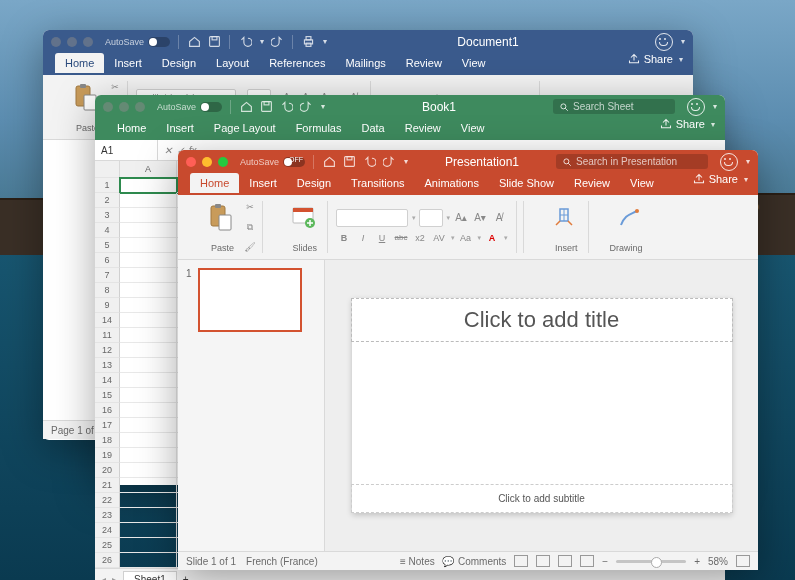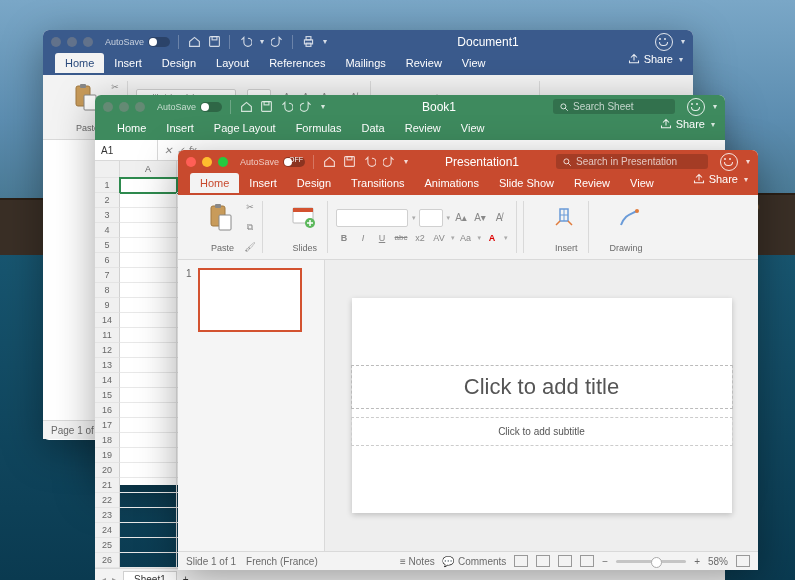--- a/index.html
+++ b/index.html
@@ -72,21 +72,21 @@
   .cell.active{outline:2px solid #2e8a4e;outline-offset:-1px}
   .sheettabs{height:20px;background:#f3f3f3;border-top:1px solid #d9d9d9;display:flex;align-items:center;font-size:10px;padding:0 6px;gap:6px}
   .sheettab{padding:2px 10px;background:#fff;border:1px solid #d0d0d0;border-bottom:none;border-radius:0 0 3px 3px}
   
   .pptbody{display:flex;height:324px;background:#eee}
   .thumbs{width:130px;background:#f5f5f5;border-right:1px solid #d9d9d9;padding:8px}
   .thumb{display:flex;gap:6px}
   .thumbnum{font-size:10px;color:#666}
   .thumbslide{width:100px;height:60px;background:#fff;border:2px solid #d35230}
   .canvas{flex:1;display:flex;align-items:center;justify-content:center;background:#eee}
-  .slide{width:380px;height:215px;background:#fff;box-shadow:0 2px 6px rgba(0,0,0,.2);display:flex;flex-direction:column;align-items:center;justify-content:center;gap:8px}
+  .slide{width:380px;height:215px;background:#fff;box-shadow:0 2px 6px rgba(0,0,0,.2);display:flex;flex-direction:column;align-items:center;justify-content:space-between;gap:8px}
   .placeholder{border:1px dashed #bbb;padding:8px 40px;color:#555;text-align:center}
   .ph-title{font-size:22px;font-weight:300;width:300px}
   .ph-sub{font-size:10px;width:300px;border:1px dashed #ccc}
   .notes{height:22px;background:#fff;border-top:1px solid #d9d9d9;padding:3px 8px;font-size:10px;color:#888}
   .icon-svg{width:13px;height:13px;fill:none;stroke:rgba(255,255,255,.9);stroke-width:1.4}
 </style>
 </head>
 <body>
 
 <div class="desktop">

